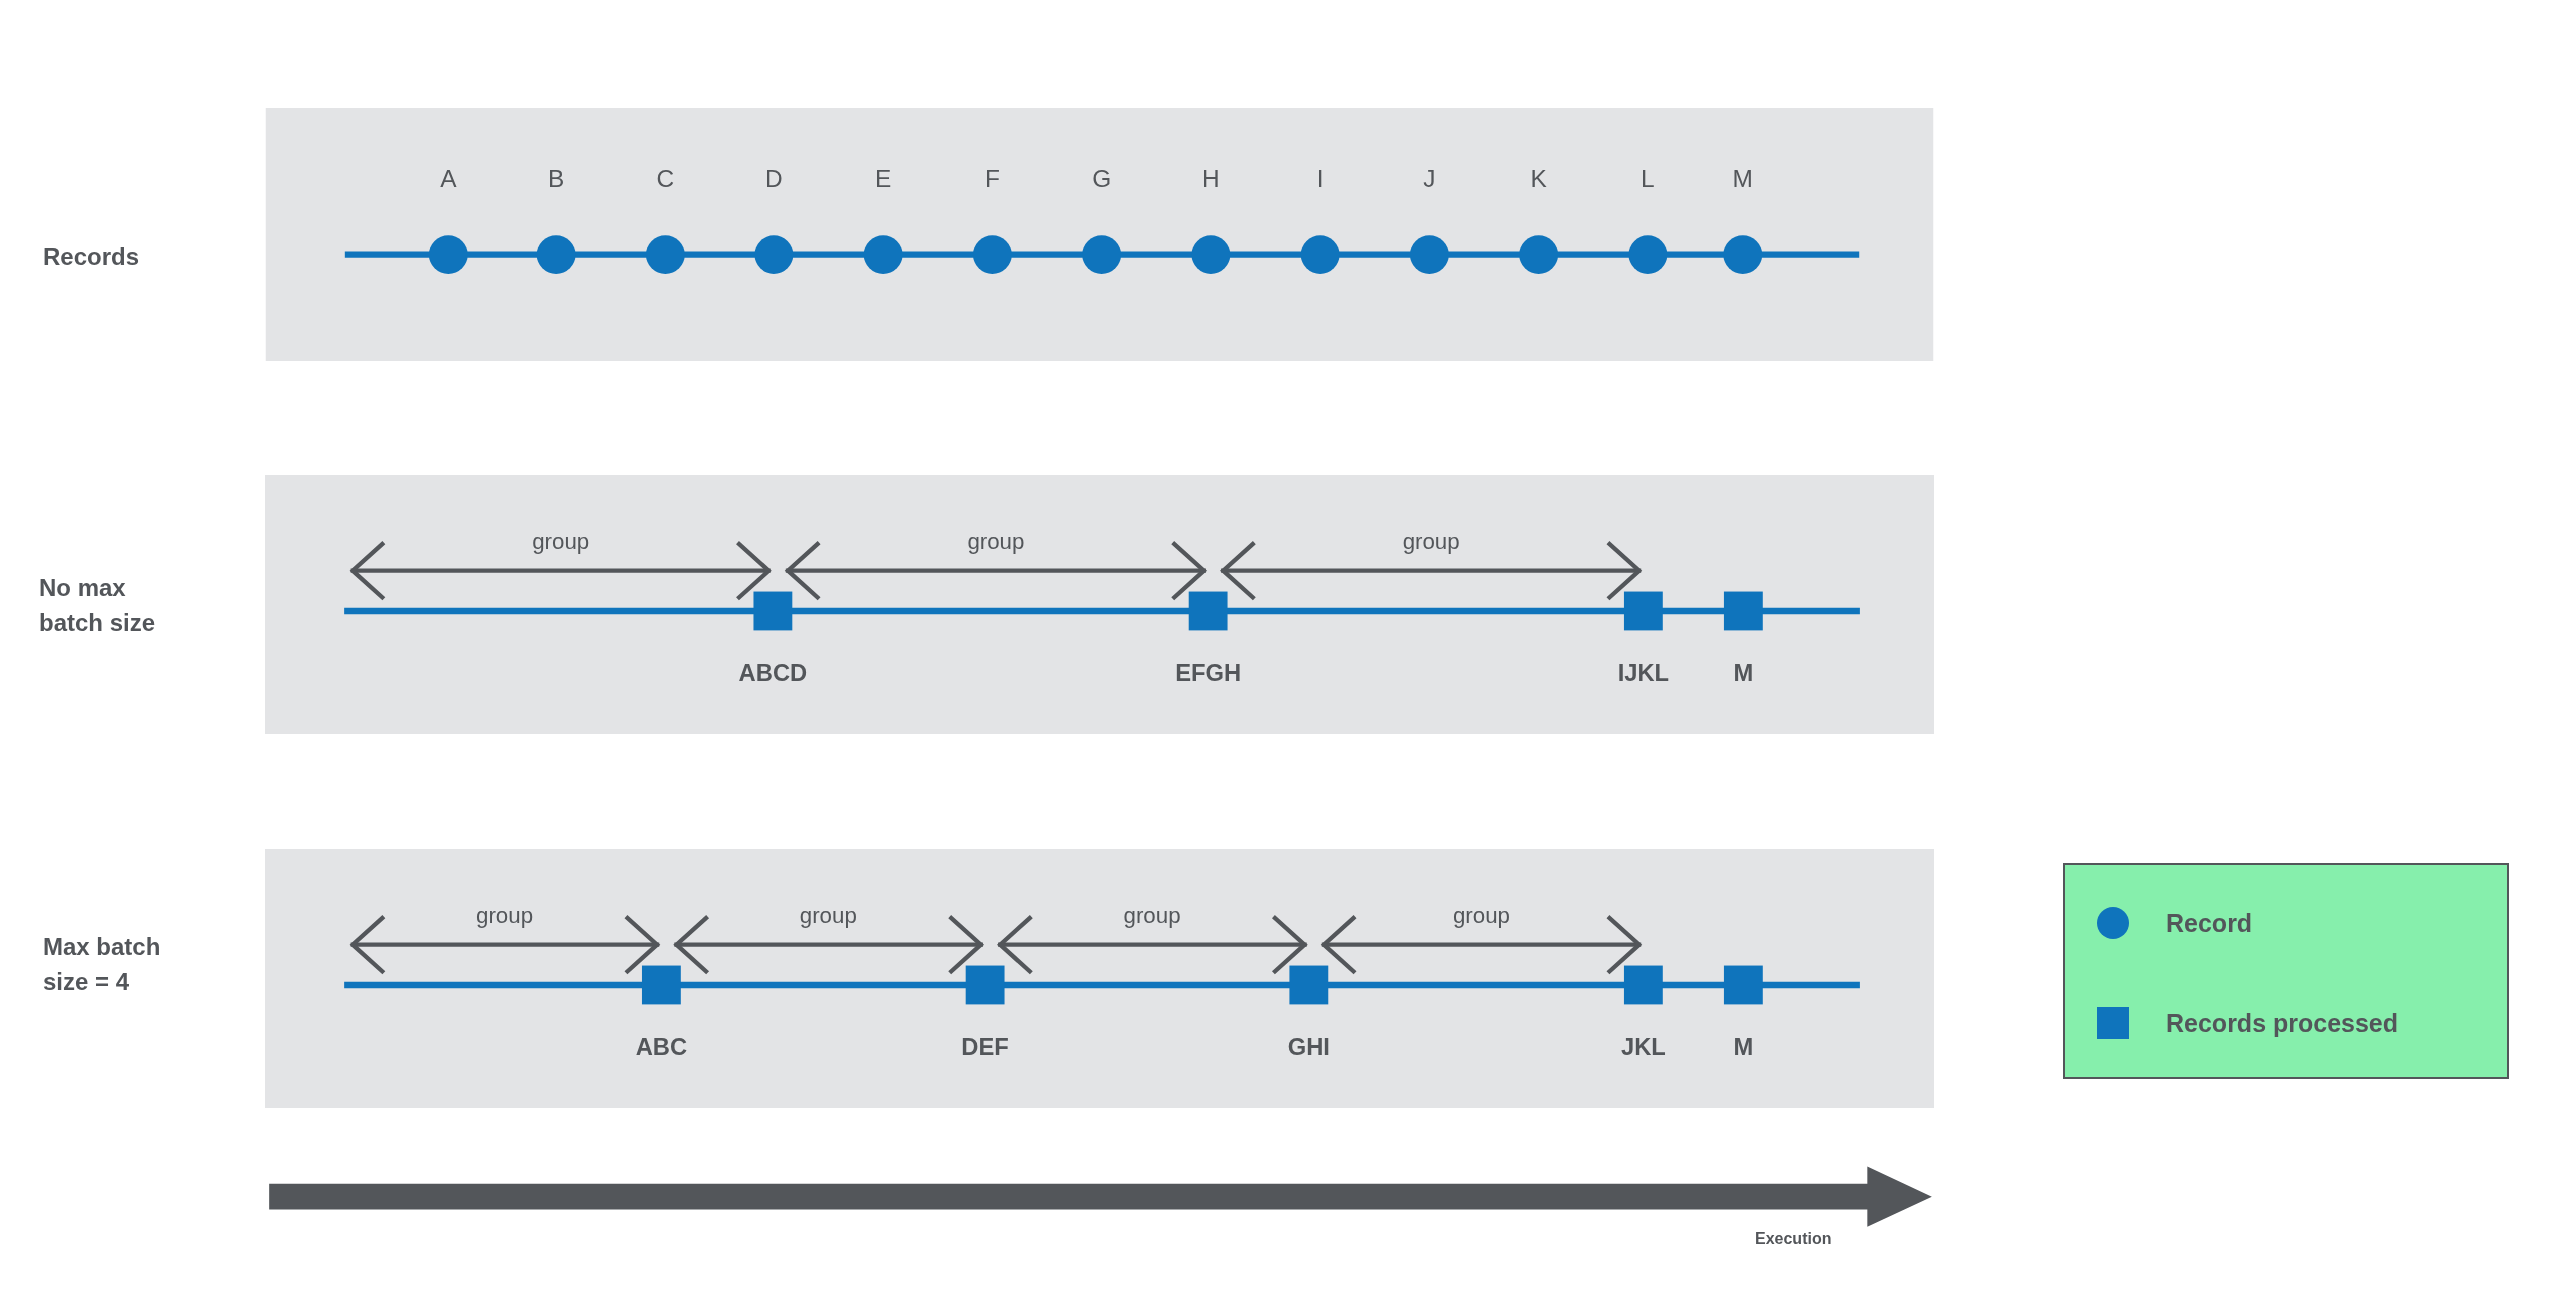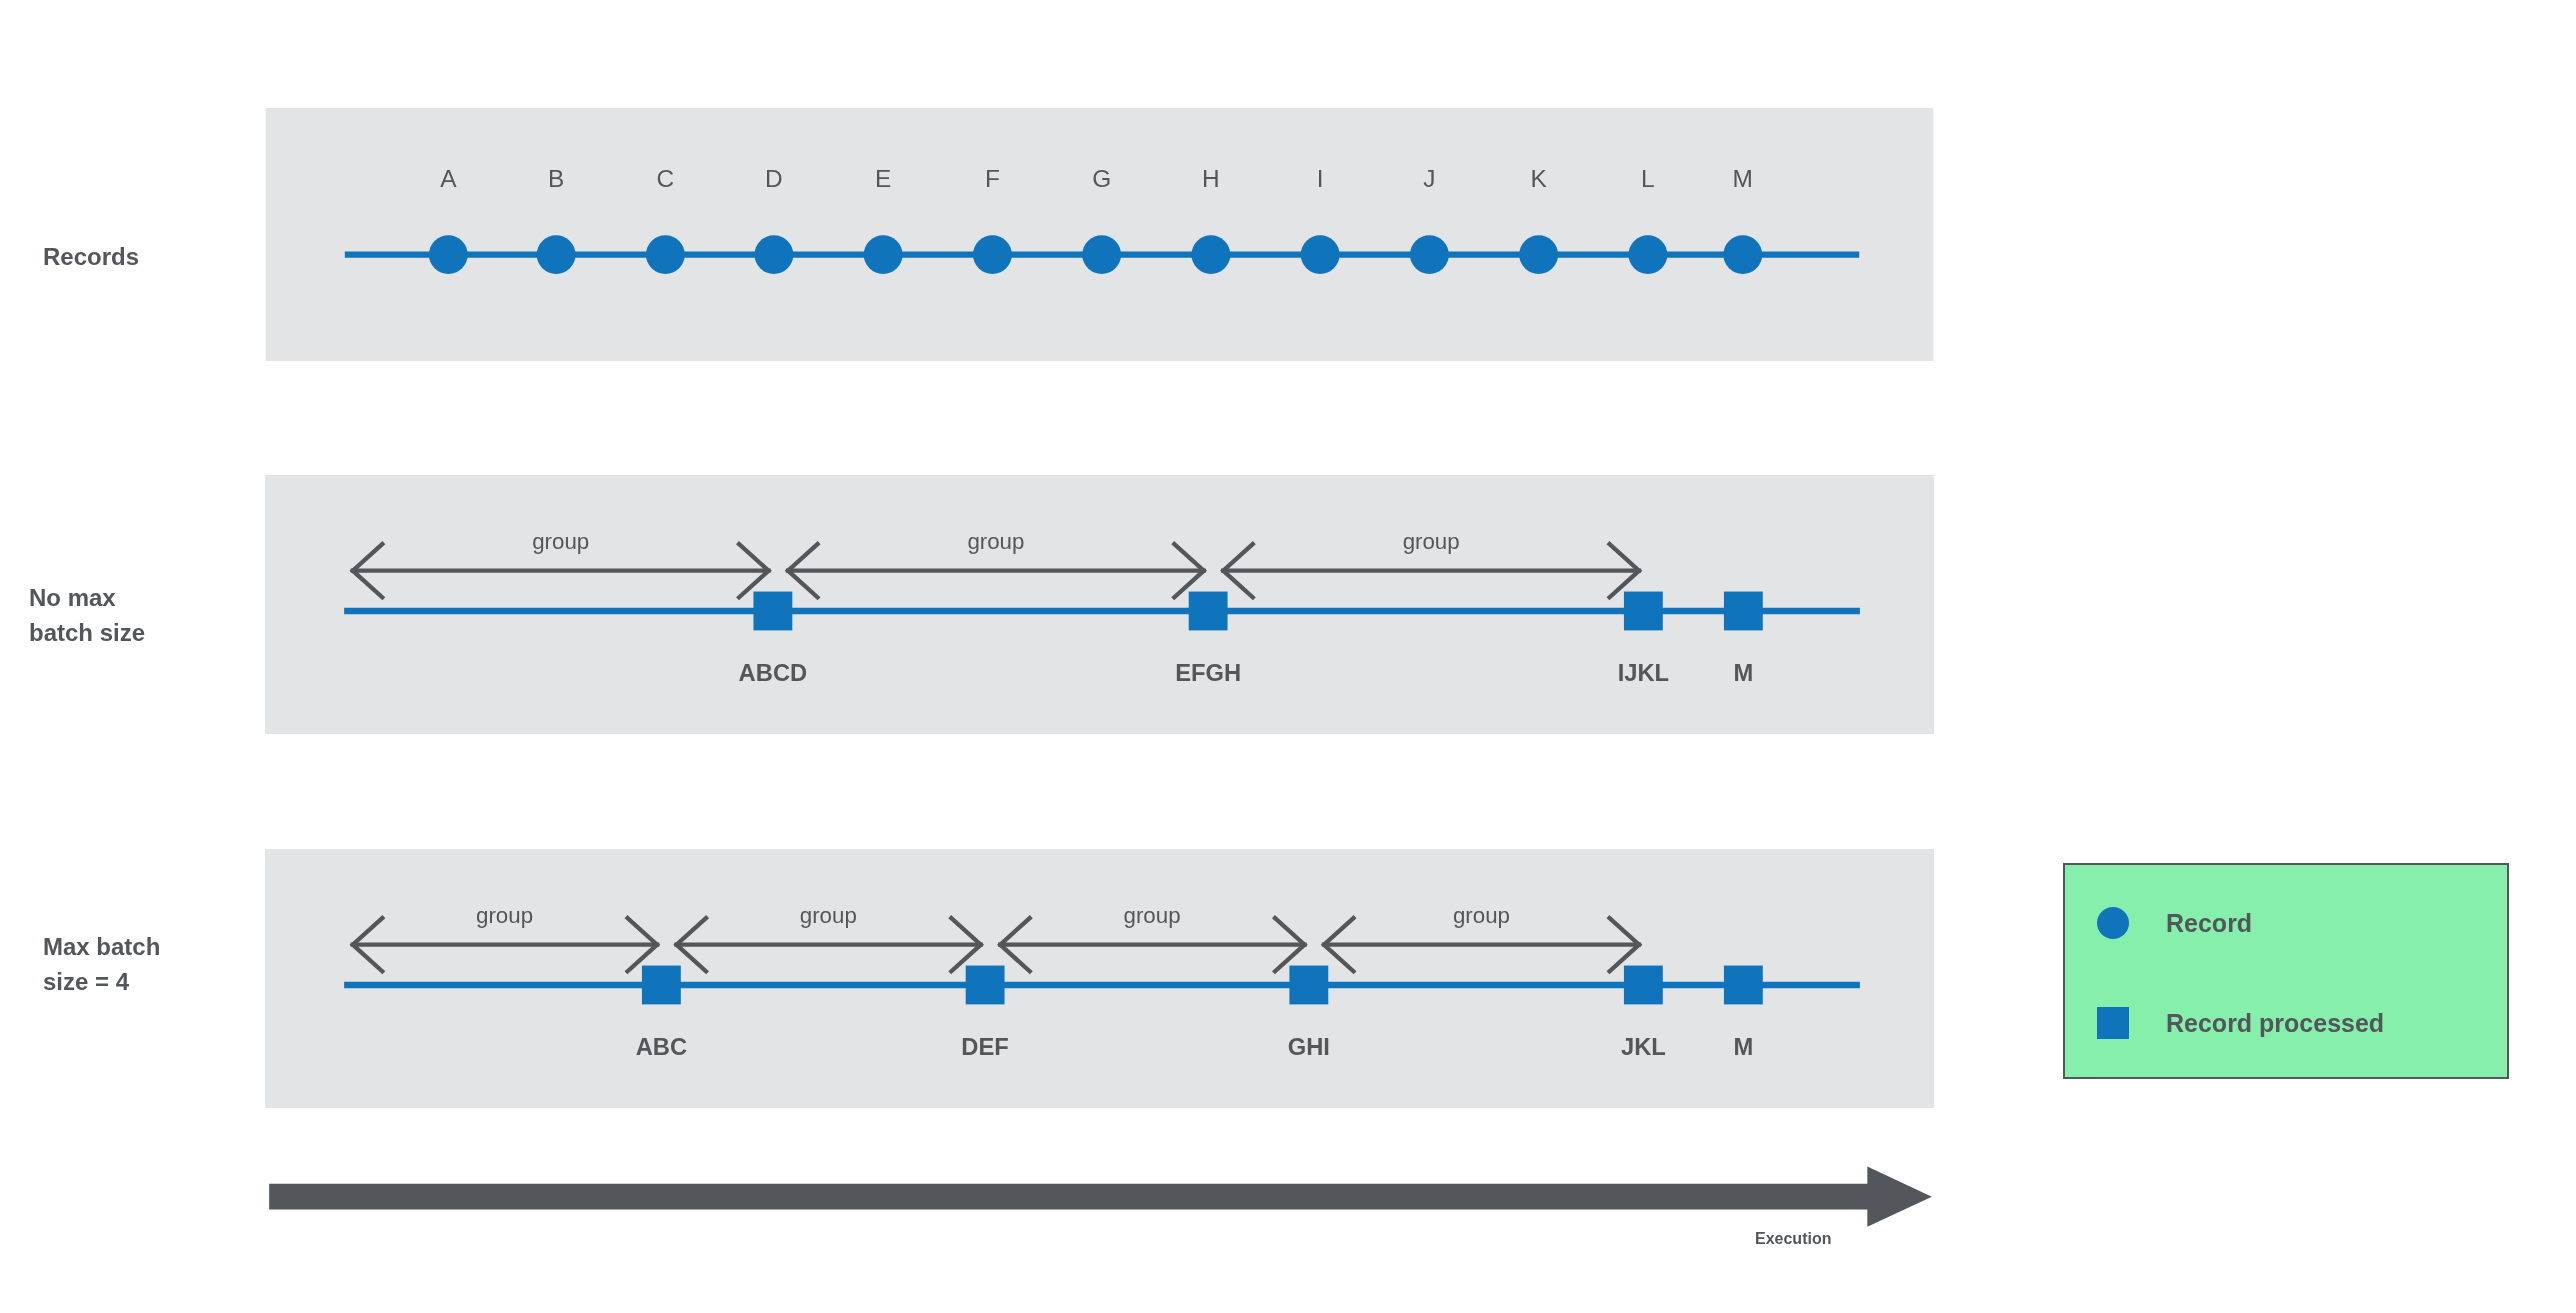--- a/index.html
+++ b/index.html
@@ -80,21 +80,21 @@
   .proc-label { fill: #53565a; font-size: 33px; font-weight: bold; text-anchor: middle; }
   .group-label { fill: #53565a; font-size: 31px; text-anchor: middle; }
 </style>
 </head>
 <body>
 
 <div id="stage">
 
   <div class="row-label" style="left:43px; top:239px; width:209px;">Records</div>
 
-  <div class="row-label" style="left:29px; top:570px; width:209px;margin-top:10px;">No max
+  <div class="row-label" style="left:39px; top:570px; width:209px;">No max
 batch size</div>
 
   <div class="row-label" style="left:43px; top:929px; width:209px;">Max batch
 size = 4</div>
 
   <svg style="position:absolute; left:265px; top:108px;" width="1669" height="253" viewBox="0 0 2320 352">
     <rect x="0" y="0" width="2320" height="352" fill="#E3E4E6"></rect>
     <line x1="110" y1="204" x2="2217" y2="204" stroke="#0F74BC" stroke-width="9"></line>
 
     <g>
@@ -214,18 +214,18 @@
   </svg>
   <div class="exec-label" style="left:1755px; top:1230px;">Execution</div>
 
   <div class="legend-box">
     <div class="legend-row" style="top:42px;">
       <span class="legend-swatch-circle"></span>
       <span class="legend-text">Record</span>
     </div>
     <div class="legend-row" style="top:142px;">
       <span class="legend-swatch-square"></span>
-      <span class="legend-text">Record processed</span>
+      <span class="legend-text">Records processed</span>
     </div>
   </div>
 
 </div>
 
 
 </body></html>

